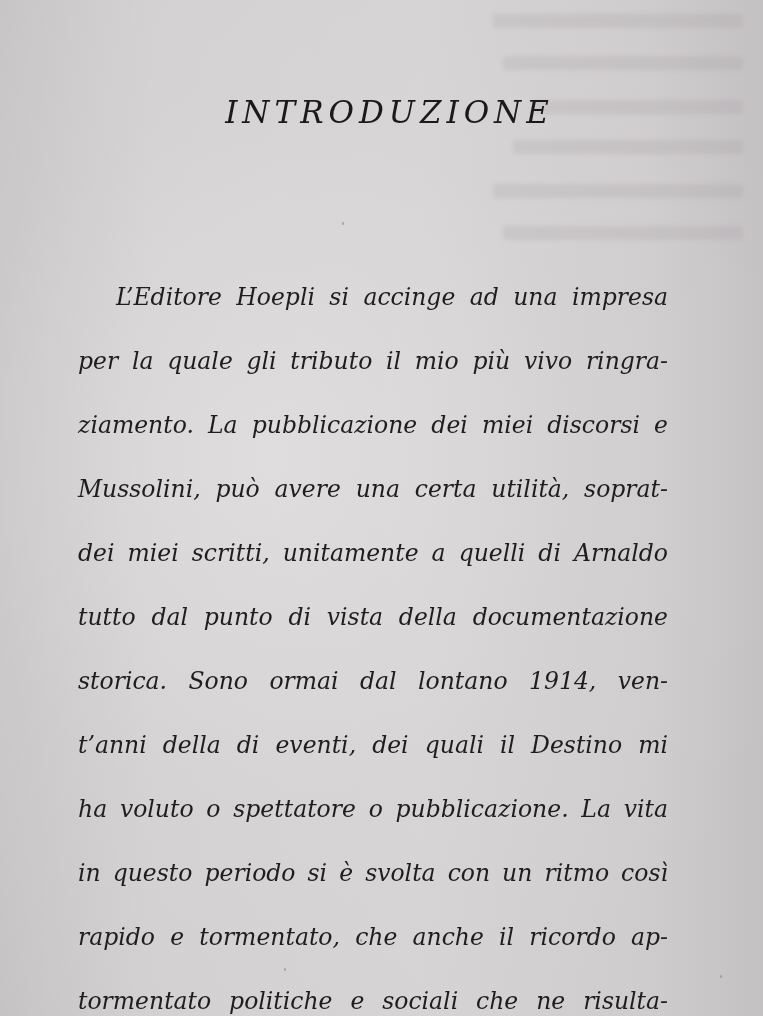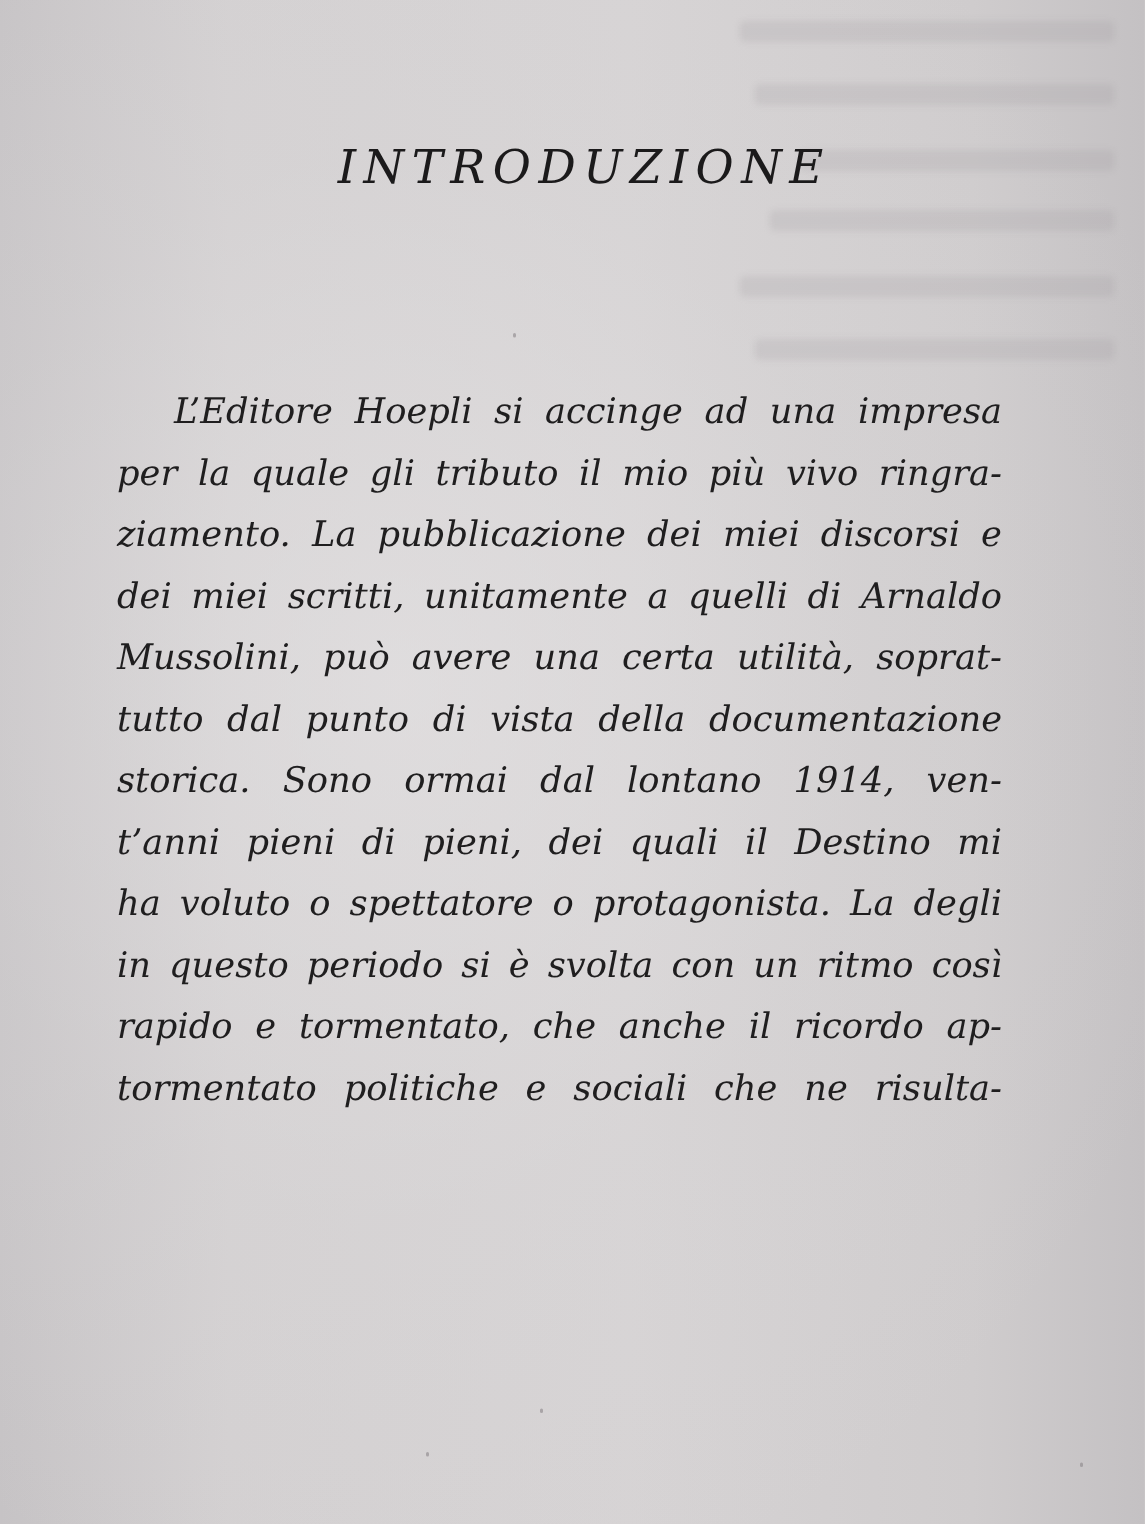--- a/index.html
+++ b/index.html
@@ -60,20 +60,21 @@
       font-style: italic;
       font-size: 23.5px;
       color: #1f1e1f;
     }
     .line {
       height: 41px;
       line-height: 41px;
       white-space: nowrap;
       text-align: justify;
       text-align-last: justify;
+      margin-top: 23px;
     }
     .line.indent {
       padding-left: 38px;
     }
     .line.last {
       text-align-last: justify;
     }
     .speck {
       position: absolute;
       width: 2px;
@@ -96,26 +97,26 @@
     <div class="bleed-line" style="top:184px;width:250px;"></div>
     <div class="bleed-line" style="top:226px;width:240px;"></div>
   </div>
 
   <h1 class="title" style="margin:0;font-weight:normal;">INTRODUZIONE</h1>
 
   <div class="body-text">
     <div class="line indent">L’Editore Hoepli si accinge ad una impresa</div>
     <div class="line">per la quale gli tributo il mio più vivo ringra-</div>
     <div class="line">ziamento. La pubblicazione dei miei discorsi e</div>
+    <div class="line">Mussolini, può avere una certa utilità, soprat-</div>
     <div class="line">dei miei scritti, unitamente a quelli di Arnaldo</div>
-    <div class="line">Mussolini, può avere una certa utilità, soprat-</div>
     <div class="line">tutto dal punto di vista della documentazione</div>
     <div class="line">storica. Sono ormai dal lontano 1914, ven-</div>
-    <div class="line">t’anni pieni di pieni, dei quali il Destino mi</div>
-    <div class="line">ha voluto o spettatore o protagonista. La degli</div>
+    <div class="line">t’anni della di eventi, dei quali il Destino mi</div>
+    <div class="line">ha voluto o spettatore o pubblicazione. La vita</div>
     <div class="line">in questo periodo si è svolta con un ritmo così</div>
     <div class="line">rapido e tormentato, che anche il ricordo ap-</div>
     <div class="line last">tormentato politiche e sociali che ne risulta-</div>
   </div>
 
   <div class="speck" style="left:342px;top:222px;"></div>
   <div class="speck" style="left:284px;top:968px;"></div>
   <div class="speck" style="left:360px;top:939px;"></div>
   <div class="speck" style="left:720px;top:975px;"></div>
 </div>

